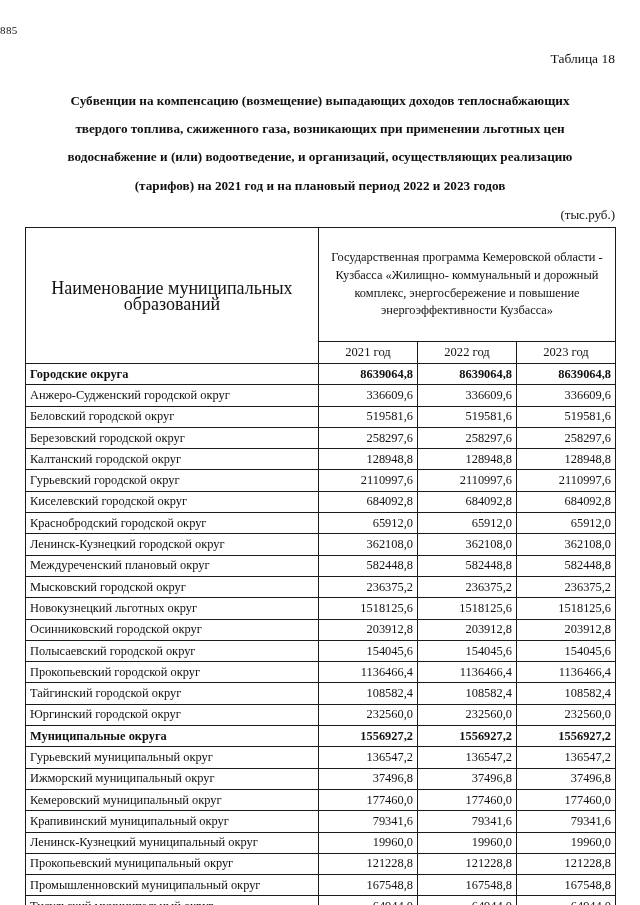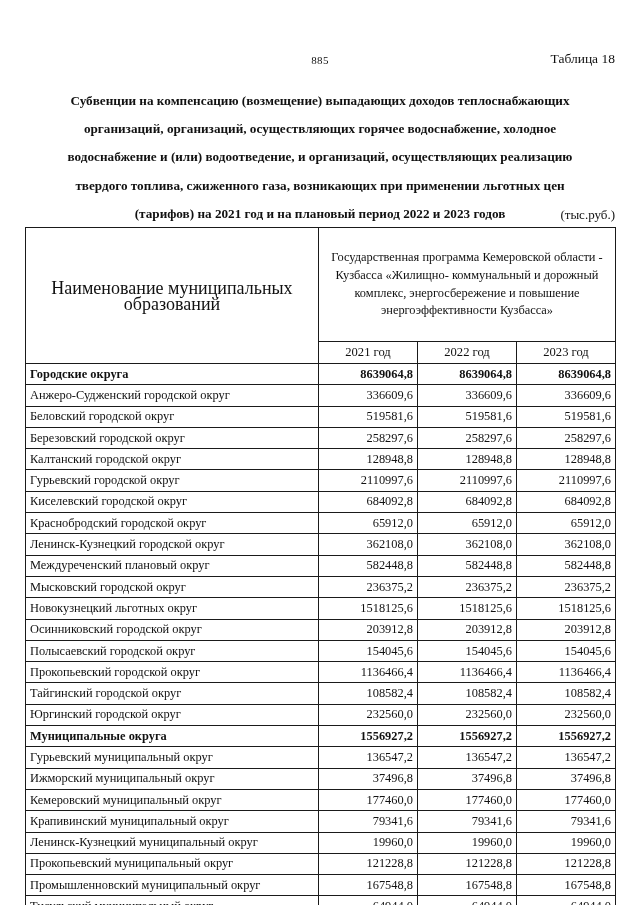--- a/index.html
+++ b/index.html
@@ -23,24 +23,22 @@
     box-sizing: border-box;
     padding: 0;
   }
 
   
   .page-number {
     position: absolute;
     top: 24px;
     left: 0;
     width: 640px;
-    text-align: center;
     font-size: 11px;
     letter-spacing: 0.4px;
-    margin-top: 30px;
   }
 
   
   .table-label {
     position: absolute;
     top: 51px;
     right: 25px;
     font-size: 13.5px;
   }
 
@@ -134,23 +132,22 @@
 <body>
 
 <div class="page">
 
   <div class="page-number">885</div>
 
   <div class="table-label">Таблица 18</div>
 
   <div class="doc-title">
     <span class="tline">Субвенции на компенсацию (возмещение) выпадающих доходов теплоснабжающих</span>
-    <span class="tline">организаций, организаций, осуществляющих горячее водоснабжение, холодное</span>
+    <span class="tline">твердого топлива, сжиженного газа, возникающих при применении льготных цен</span>
     <span class="tline">водоснабжение и (или) водоотведение, и организаций, осуществляющих реализацию</span>
-    <span class="tline">твердого топлива, сжиженного газа, возникающих при применении льготных цен</span>
     <span class="tline">(тарифов) на 2021 год и на плановый период 2022 и 2023 годов</span>
   </div>
 
   <div class="units">(тыс.руб.)</div>
 
   <div class="table-wrap">
     <table class="budget">
       <colgroup>
         <col class="c-name">
         <col class="c-y1">

